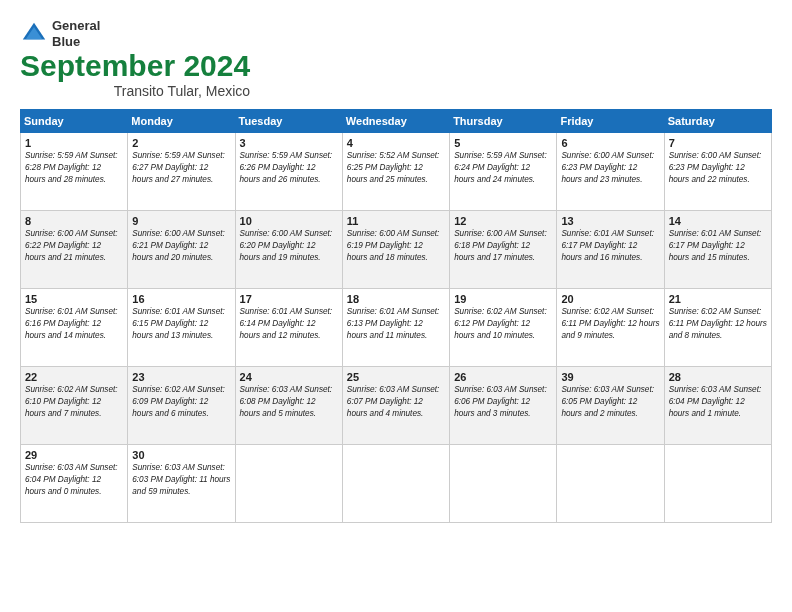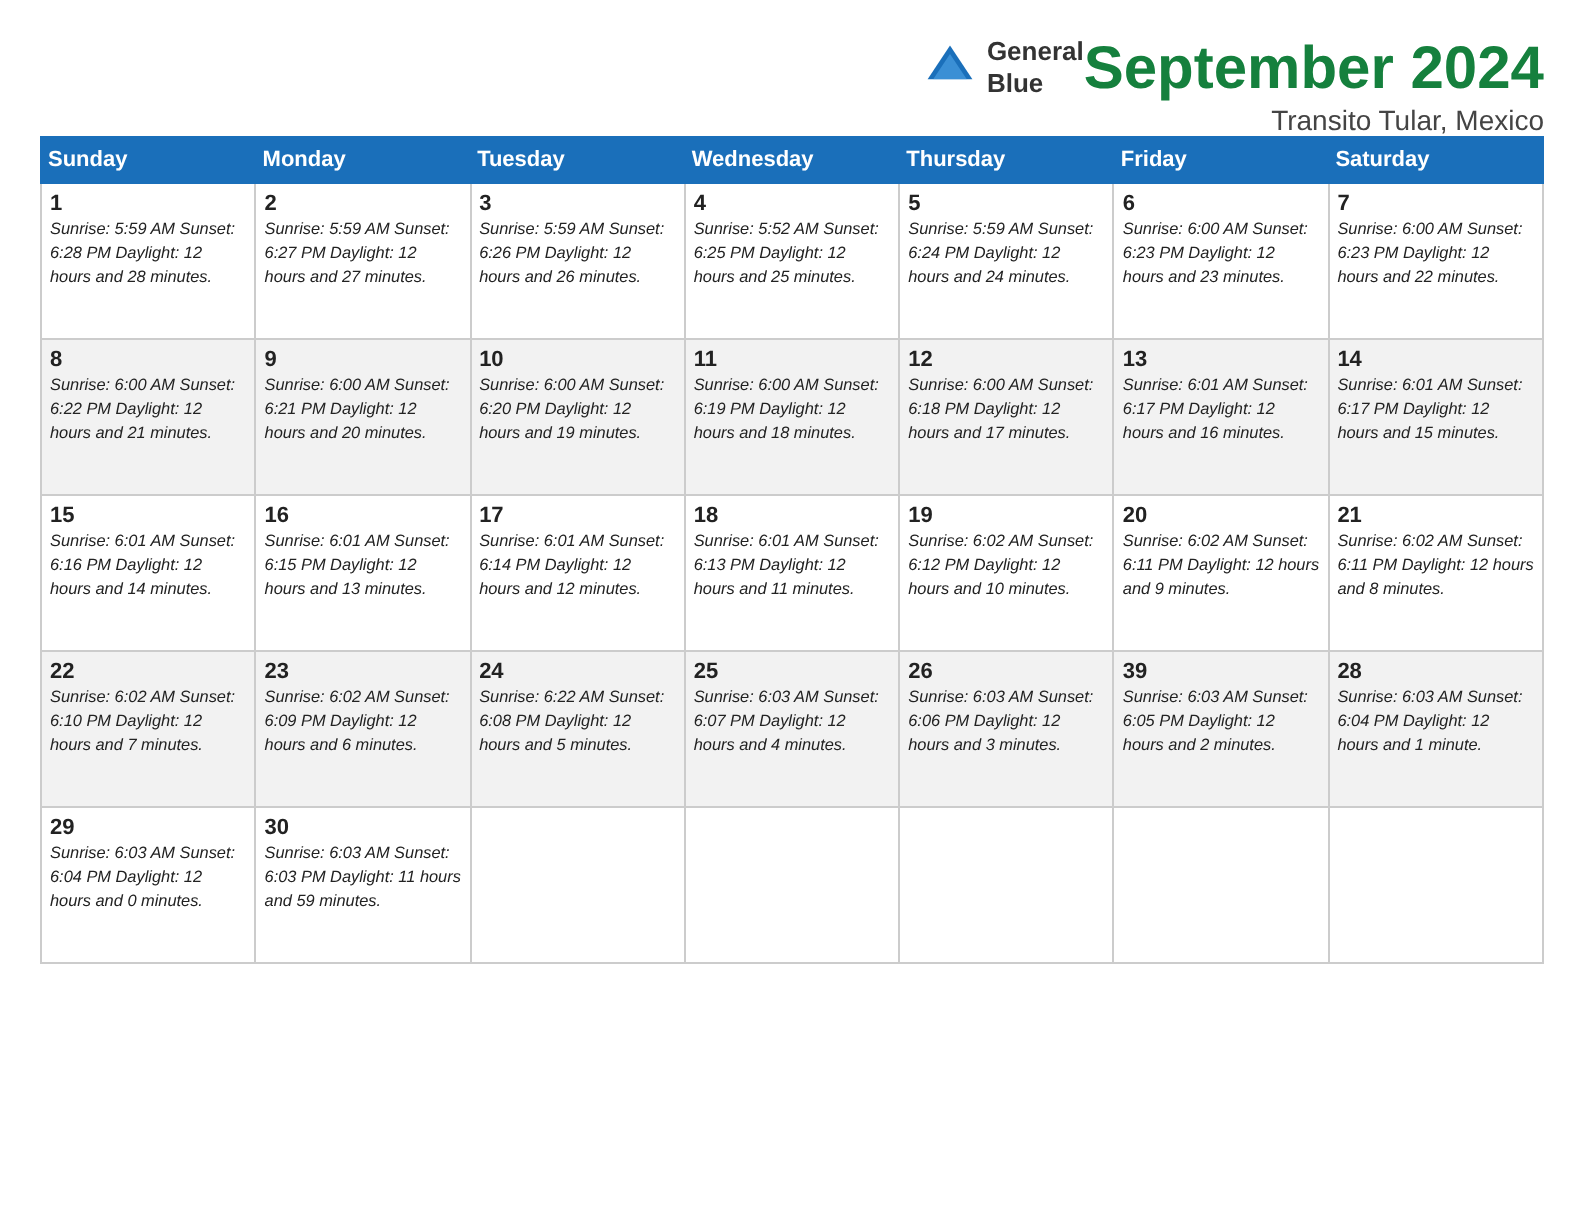--- a/index.html
+++ b/index.html
@@ -11,22 +11,24 @@
       overflow: hidden;
     }
     .page {
       width: 792px;
       height: 612px;
       padding: 18px 20px 10px 20px;
       background: #fff;
     }
     .header {
       display: flex;
-      justify-content: flex-end;
+      justify-content: flex-start;
       align-items: flex-start;
+      margin-bottom: 10px;
+      flex-direction: column;
     }
     .logo {
       display: flex;
       align-items: center;
       gap: 4px;
     }
     .logo-text {
       font-size: 13px;
       font-weight: bold;
       color: #333;
@@ -290,21 +292,21 @@
           </td>
           <td>
             <span class="day-num">23</span>
             <div class="day-info">Sunrise: 6:02 AM
 Sunset: 6:09 PM
 Daylight: 12 hours
 and 6 minutes.</div>
           </td>
           <td>
             <span class="day-num">24</span>
-            <div class="day-info">Sunrise: 6:22 AM
+            <div class="day-info">Sunrise: 6:03 AM
 Sunset: 6:08 PM
 Daylight: 12 hours
 and 5 minutes.</div>
           </td>
           <td>
             <span class="day-num">25</span>
             <div class="day-info">Sunrise: 6:03 AM
 Sunset: 6:07 PM
 Daylight: 12 hours
 and 4 minutes.</div>

